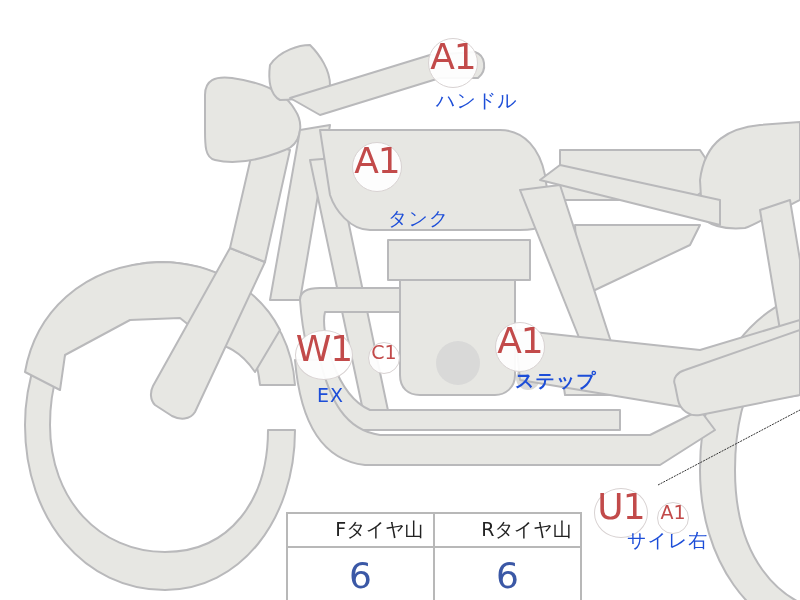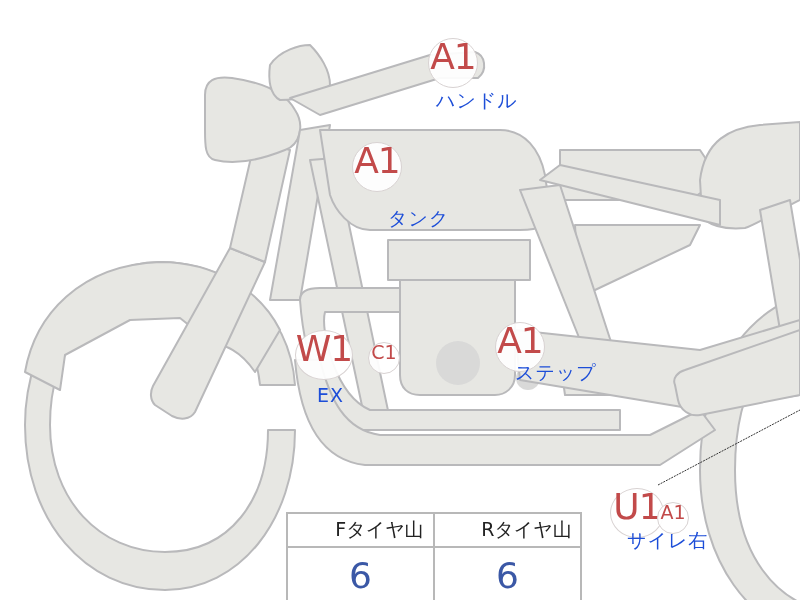--- a/index.html
+++ b/index.html
@@ -101,23 +101,23 @@
   <span>W1</span>
 </div>
 <div class="badge small" style="left:342px;top:342px;margin-left:26px;">
   <span>C1</span>
 </div>
 <div class="label" style="left:317px;top:384px;">EX</div>
 
 <div class="badge big" style="left:495px;top:322px;">
   <span>A1</span>
 </div>
-<div class="label" style="left:515px;top:360px;">ステップ</div>
+<div class="label" style="left:515px;top:368px;font-weight:bold;">ステップ</div>
 
-<div class="badge big" style="left:594px;top:488px;width:54px;margin-left:16px;">
+<div class="badge big" style="left:594px;top:488px;width:54px;">
   <span>U1</span>
 </div>
 <div class="badge small" style="left:657px;top:502px;">
   <span>A1</span>
 </div>
 <div class="label" style="left:627px;top:528px;">サイレ右</div>
 
 <table class="tire-table">
   <tbody>
       <tr>

